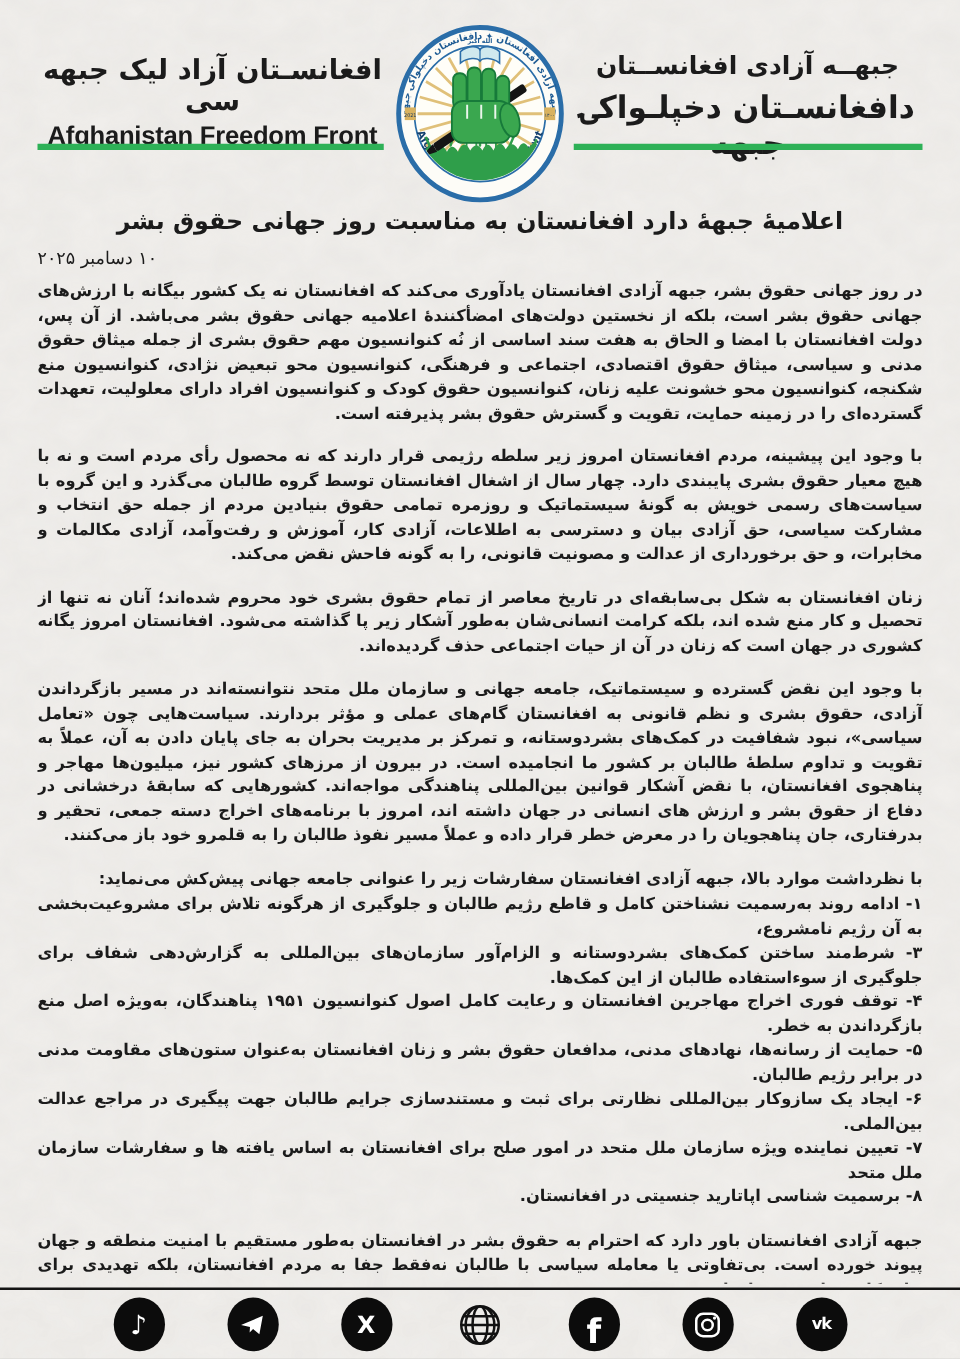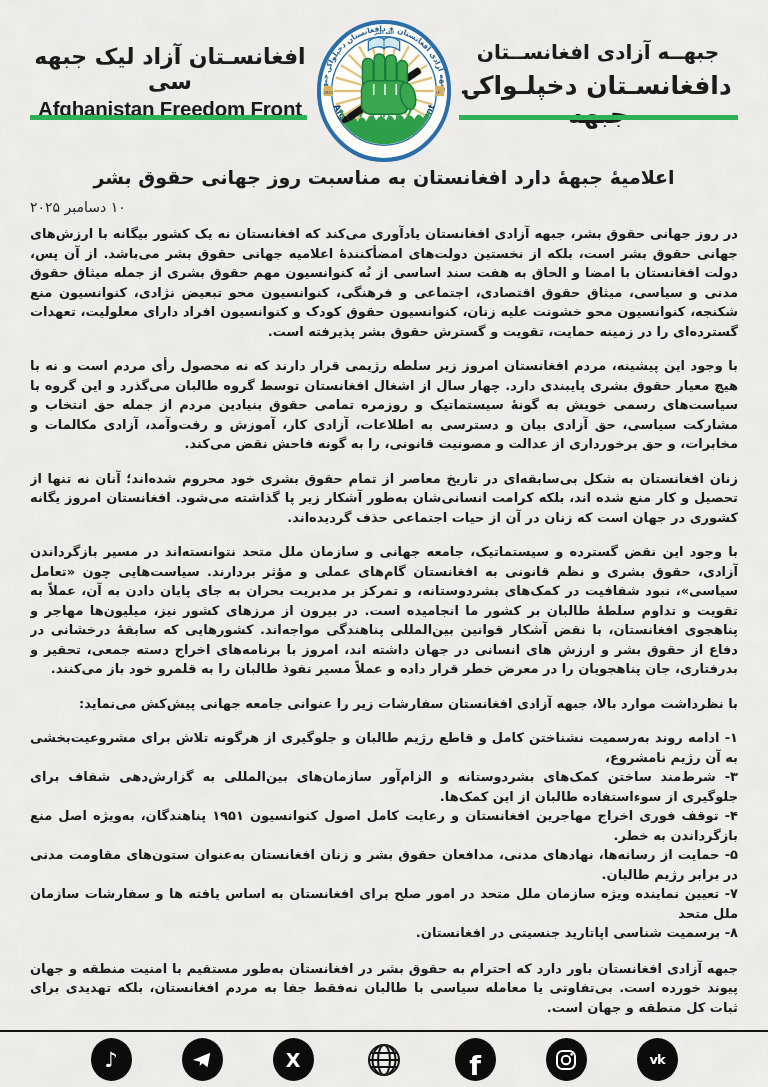--- a/index.html
+++ b/index.html
@@ -23,21 +23,21 @@
   .logo{position:absolute;top:20px;left:50%;transform:translateX(-50%);width:137px;height:142px;}
 
   
   .doc{
     position:absolute;top:166px;left:30px;right:30px;bottom:60px;
     direction:rtl;overflow:hidden;
   }
   .doc h1{font-size:19px;font-weight:bold;text-align:center;margin:0 0 11px;}
   .date{font-size:14px;text-align:left;margin:0 0 9px;direction:rtl;}
   .para{font-size:13px;font-weight:bold;line-height:1.5;text-align:justify;margin:0 0 15px;}
-  .intro{margin-bottom:15px;}
+  .intro{margin-bottom:1px;}
   .rec{font-size:13px;font-weight:bold;line-height:1.5;text-align:justify;margin:0;}
   .closing{margin:16px 0 0;}
 
   
   .footer{
     position:absolute;left:0;right:0;bottom:0;height:55px;
     border-top:2.5px solid #141414;
     display:flex;align-items:center;justify-content:center;gap:50px;
   }
   .sicon{
@@ -181,20 +181,21 @@
     <p class="para">در روز جهانی حقوق بشر، جبهه آزادی افغانستان یادآوری می‌کند که افغانستان نه یک کشور بیگانه با ارزش‌های جهانی حقوق بشر است، بلکه از نخستین دولت‌های امضأکنندهٔ اعلامیه جهانی حقوق بشر می‌باشد. از آن پس، دولت افغانستان با امضا و الحاق به هفت سند اساسی از نُه کنوانسیون مهم حقوق بشری از جمله میثاق حقوق مدنی و سیاسی، میثاق حقوق اقتصادی، اجتماعی و فرهنگی، کنوانسیون محو تبعیض نژادی، کنوانسیون منع شکنجه، کنوانسیون محو خشونت علیه زنان، کنوانسیون حقوق کودک و کنوانسیون افراد دارای معلولیت، تعهدات گسترده‌ای را در زمینه حمایت، تقویت و گسترش حقوق بشر پذیرفته است.</p>
     <p class="para">با وجود این پیشینه، مردم افغانستان امروز زیر سلطه رژیمی قرار دارند که نه محصول رأی مردم است و نه با هیچ معیار حقوق بشری پایبندی دارد. چهار سال از اشغال افغانستان توسط گروه طالبان می‌گذرد و این گروه با سیاست‌های رسمی خویش به گونهٔ سیستماتیک و روزمره تمامی حقوق بنیادین مردم از جمله حق انتخاب و مشارکت سیاسی، حق آزادی بیان و دسترسی به اطلاعات، آزادی کار، آموزش و رفت‌وآمد، آزادی مکالمات و مخابرات، و حق برخورداری از عدالت و مصونیت قانونی، را به گونه فاحش نقض می‌کند.</p>
     <p class="para">زنان افغانستان به شکل بی‌سابقه‌ای در تاریخ معاصر از تمام حقوق بشری خود محروم شده‌اند؛ آنان نه تنها از تحصیل و کار منع شده اند، بلکه کرامت انسانی‌شان به‌طور آشکار زیر پا گذاشته می‌شود. افغانستان امروز یگانه کشوری در جهان است که زنان در آن از حیات اجتماعی حذف گردیده‌اند.</p>
     <p class="para">با وجود این نقض گسترده و سیستماتیک، جامعه جهانی و سازمان ملل متحد نتوانسته‌اند در مسیر بازگرداندن آزادی، حقوق بشری و نظم قانونی به افغانستان گام‌های عملی و مؤثر بردارند. سیاست‌هایی چون «تعامل سیاسی»، نبود شفافیت در کمک‌های بشردوستانه، و تمرکز بر مدیریت بحران به جای پایان دادن به آن، عملاً به تقویت و تداوم سلطهٔ طالبان بر کشور ما انجامیده است. در بیرون از مرزهای کشور نیز، میلیون‌ها مهاجر و پناهجوی افغانستان، با نقض آشکار قوانین بین‌المللی پناهندگی مواجه‌اند. کشورهایی که سابقهٔ درخشانی در دفاع از حقوق بشر و ارزش های انسانی در جهان داشته اند، امروز با برنامه‌های اخراج دسته جمعی، تحقیر و بدرفتاری، جان پناهجویان را در معرض خطر قرار داده و عملاً مسیر نفوذ طالبان را به قلمرو خود باز می‌کنند.</p>
 
     <p class="para intro">با نظرداشت موارد بالا، جبهه آزادی افغانستان سفارشات زیر را عنوانی جامعه جهانی پیش‌کش می‌نماید:</p>
     <div class="rec">۱- ادامه روند به‌رسمیت نشناختن کامل و قاطع رژیم طالبان و جلوگیری از هرگونه تلاش برای مشروعیت‌بخشی به آن رژیم نامشروع،</div>
     <div class="rec">۳- شرط‌مند ساختن کمک‌های بشردوستانه و الزام‌آور سازمان‌های بین‌المللی به گزارش‌دهی شفاف برای جلوگیری از سوءاستفاده طالبان از این کمک‌ها.</div>
     <div class="rec">۴- توقف فوری اخراج مهاجرین افغانستان و رعایت کامل اصول کنوانسیون ۱۹۵۱ پناهندگان، به‌ویژه اصل منع بازگرداندن به خطر.</div>
     <div class="rec">۵- حمایت از رسانه‌ها، نهادهای مدنی، مدافعان حقوق بشر و زنان افغانستان به‌عنوان ستون‌های مقاومت مدنی در برابر رژیم طالبان.</div>
+    <div class="rec">۶- ایجاد یک سازوکار بین‌المللی نظارتی برای ثبت و مستندسازی جرایم طالبان جهت پیگیری در مراجع عدالت بین‌الملی.</div>
     <div class="rec">۷- تعیین نماینده ویژه سازمان ملل متحد در امور صلح برای افغانستان به اساس یافته ها و سفارشات سازمان ملل متحد</div>
     <div class="rec">۸- برسمیت شناسی اپاتارید جنسیتی در افغانستان.</div>
 
     <p class="para closing">جبهه آزادی افغانستان باور دارد که احترام به حقوق بشر در افغانستان به‌طور مستقیم با امنیت منطقه و جهان پیوند خورده است. بی‌تفاوتی یا معامله سیاسی با طالبان نه‌فقط جفا به مردم افغانستان، بلکه تهدیدی برای ثبات کل منطقه و جهان است.</p>
 
   </main>
 
   <footer class="footer">
     <span class="sicon">
       <span class="g-note">♪</span>

